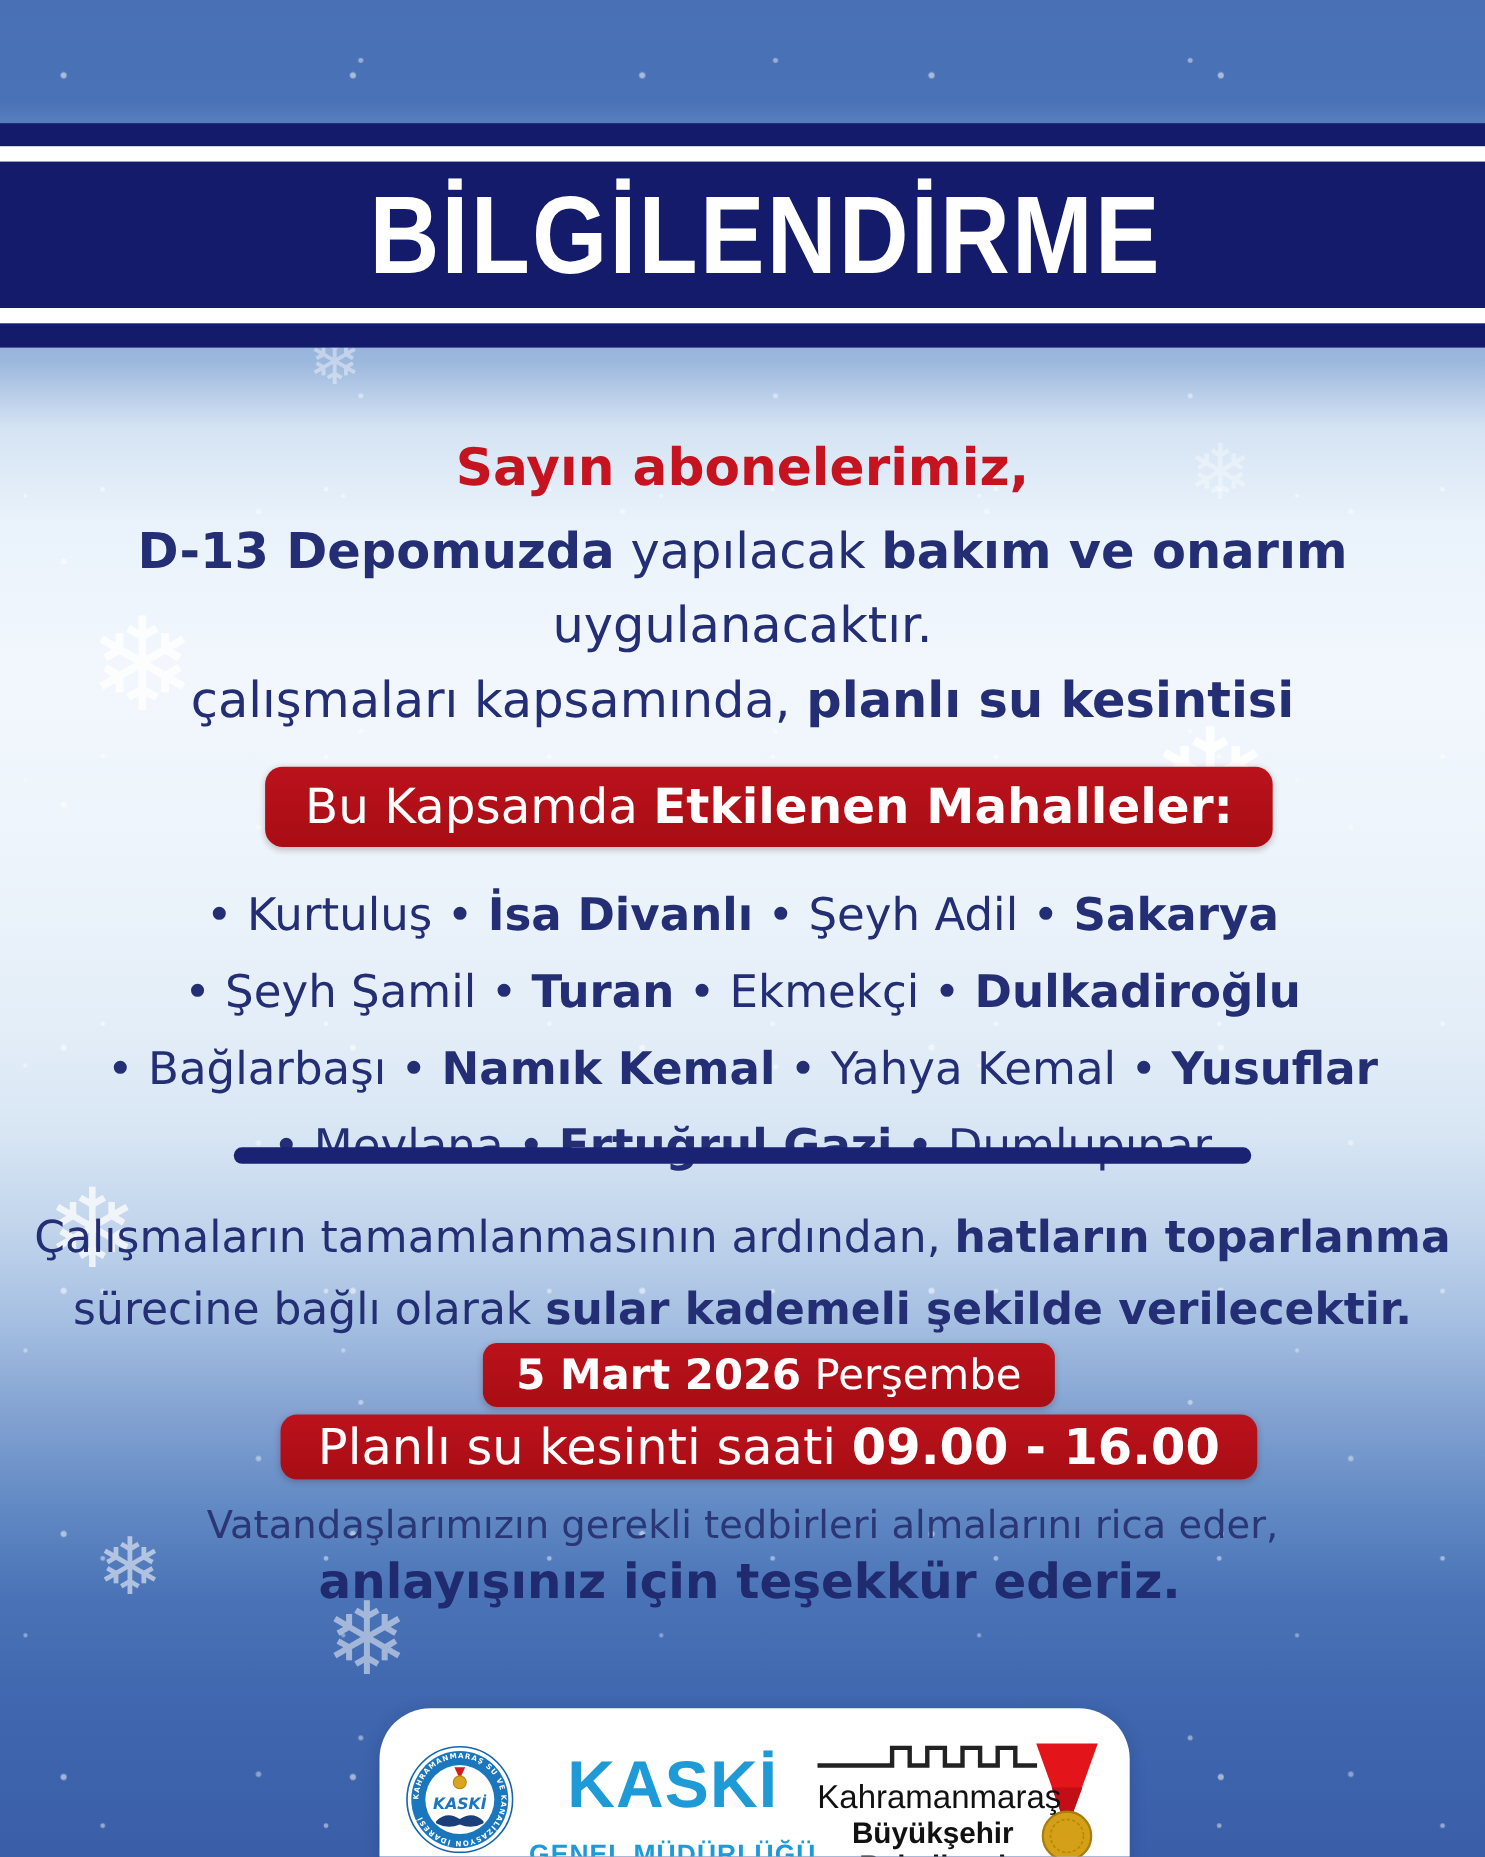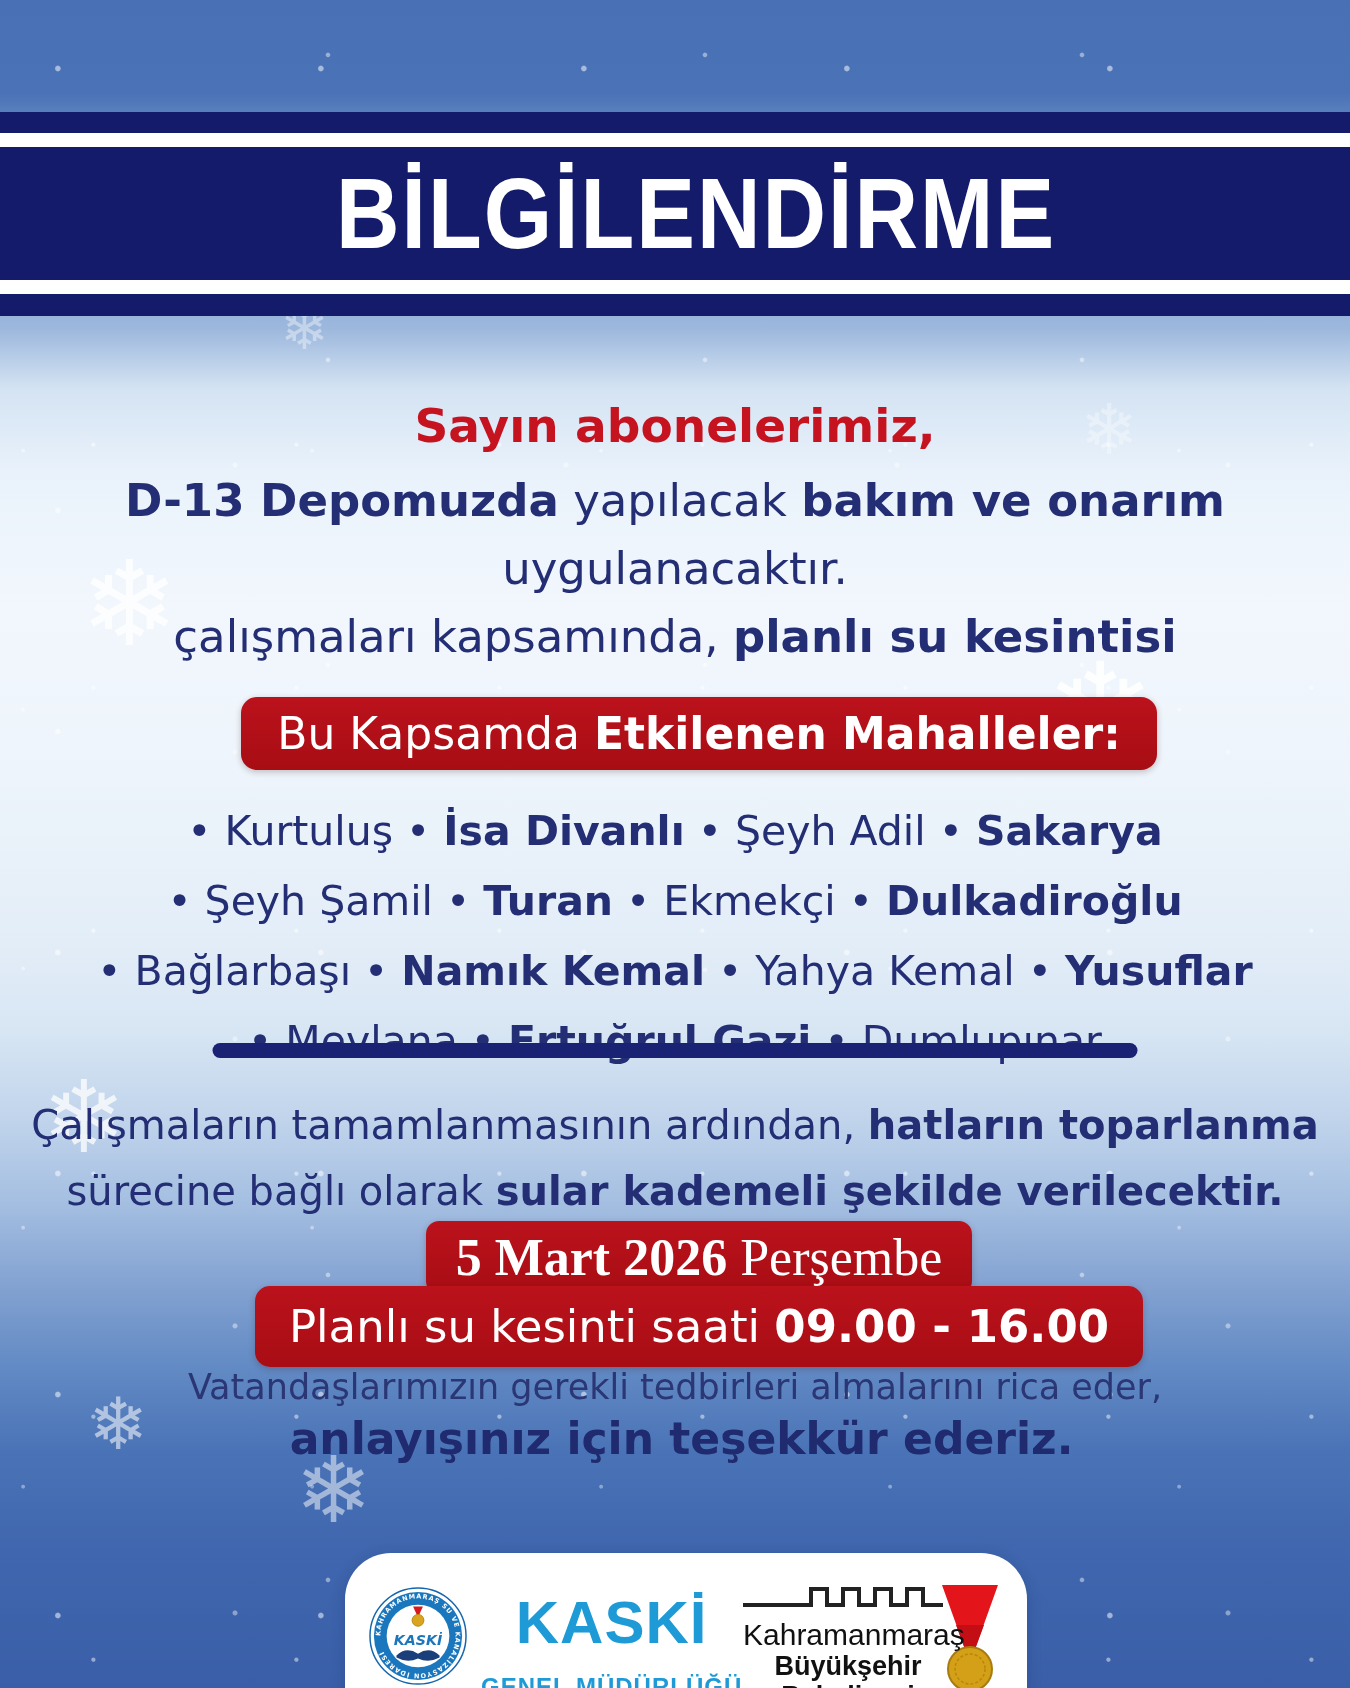--- a/index.html
+++ b/index.html
@@ -38,23 +38,23 @@
   .intro-line{color:#232e74;font-size:45px;font-weight:500;line-height:68px;}
   .seg-bold{font-weight:800;}
 
   
   .badge-wrap{position:absolute;left:0;width:100%;display:flex;justify-content:center;margin-left:24px;}
   .pill{background:linear-gradient(180deg,#bb121c 0%,#a80d14 100%);color:#ffffff;
     border-radius:16px;padding:11px 36px;font-weight:500;box-shadow:0 2px 6px rgba(60,20,20,.25);}
   .badge-mahalle{top:697px;}
   .badge-mahalle .pill{font-size:44px;}
   .badge-date{top:1221px;}
-  .badge-date .pill{font-size:52px;border-radius:13px;padding:7px 30px;font-family:Liberation Serif, serif;}
+  .badge-date .pill{font-size:38px;border-radius:13px;padding:7px 30px;}
   .badge-time{top:1286px;}
-  .badge-time .pill{font-size:45px;border-radius:15px;padding:14px 34px;}
+  .badge-time .pill{font-size:45px;border-radius:15px;padding:3px 34px;}
 
   
   .mahalle-list{position:absolute;top:796px;left:0;width:100%;text-align:center;}
   .mahalle-line{color:#232e74;font-size:41px;font-weight:500;line-height:70px;}
 
   .divider{position:absolute;top:1043px;left:50%;transform:translateX(-50%);
     width:925px;height:15px;border-radius:9px;background:#1a2273;}
 
   .follow{position:absolute;top:1092px;left:0;width:100%;text-align:center;}
   .follow-line{color:#232e74;font-size:40px;font-weight:500;line-height:66px;}

